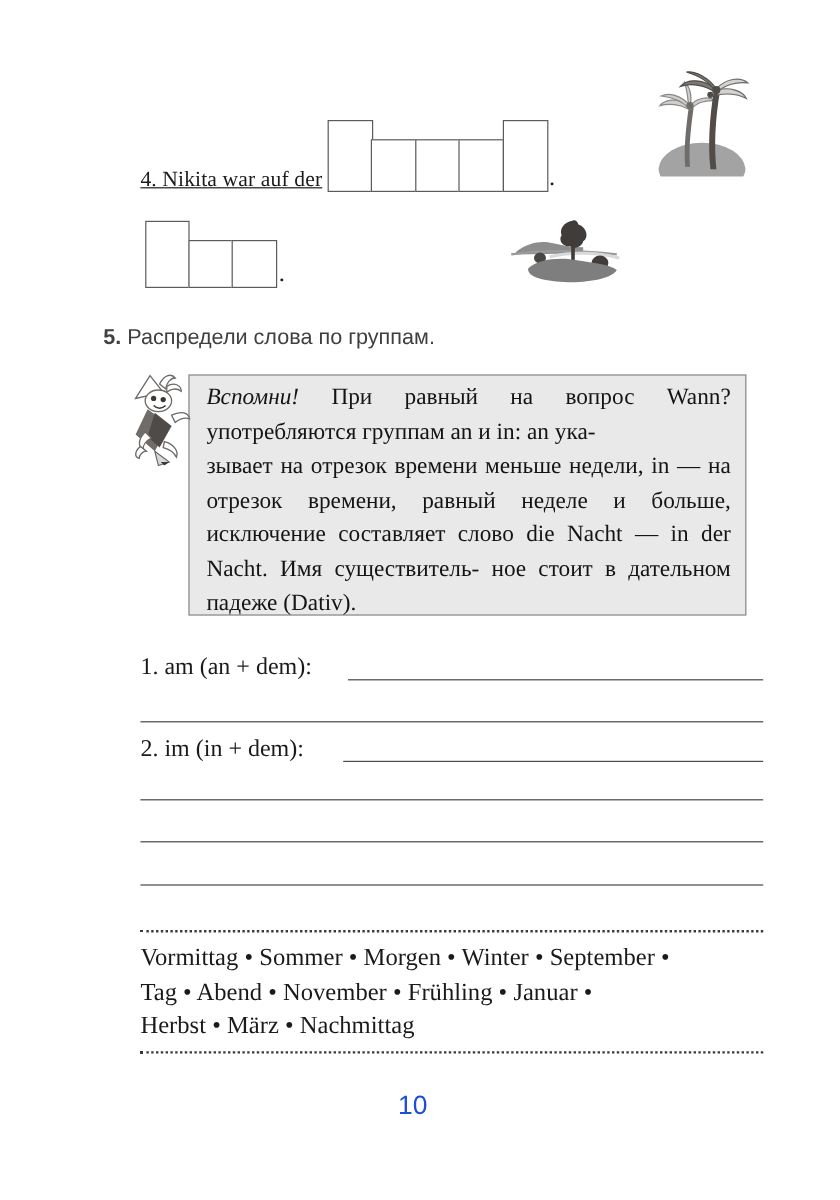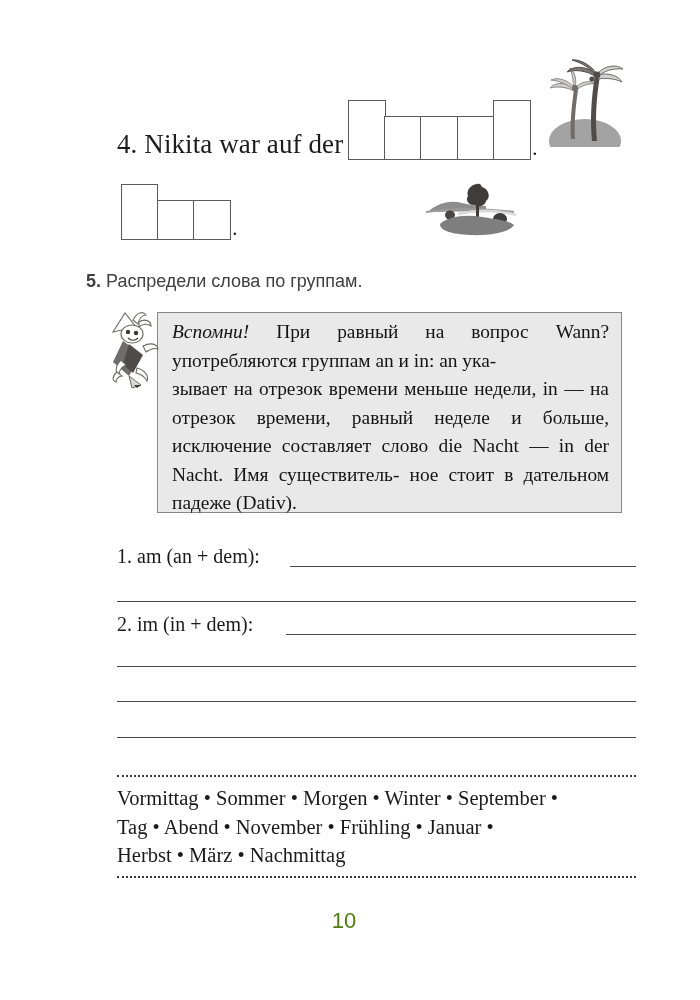--- a/index.html
+++ b/index.html
@@ -24,24 +24,25 @@
 
   
   .sent-row {
     position: absolute;
     display: flex;
     align-items: flex-end;
     white-space: nowrap;
   }
   .sent-text {
     font-family: "Liberation Serif", serif;
-    font-size: 27px;
+    font-size: 18px;
     letter-spacing: .1px;
     line-height: 1;
     padding-bottom: 2px;
+    text-decoration: underline;
   }
   .boxgroup {
     display: flex;
     align-items: flex-end;
     margin-left: 6px;
   }
   .bx {
     border: 1.6px solid #5d5b59;
     box-sizing: border-box;
     background: #fff;
@@ -146,21 +147,21 @@
 
   
   .pagenum {
     position: absolute;
     left: 0;
     top: 908px;
     width: 688px;
     text-align: center;
     font-family: "Liberation Sans", sans-serif;
     font-size: 22px;
-    color: #4d7c0f;
+    color: #1d4ed8;
   }
 </style>
 </head>
 <body>
 
 <div class="page">
 
   <div class="sent-row" style="left:117px; top:100px;">
     <span class="sent-text">4. Nikita war auf der</span>
     <span class="boxgroup">

